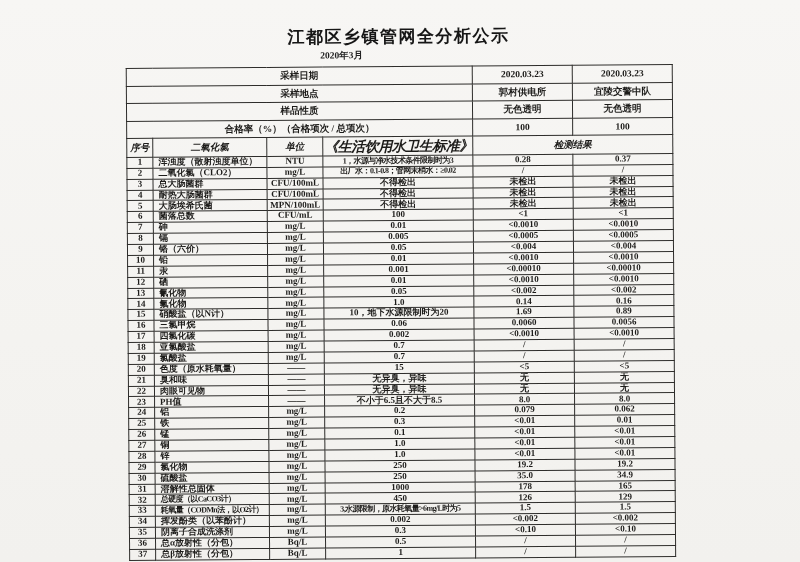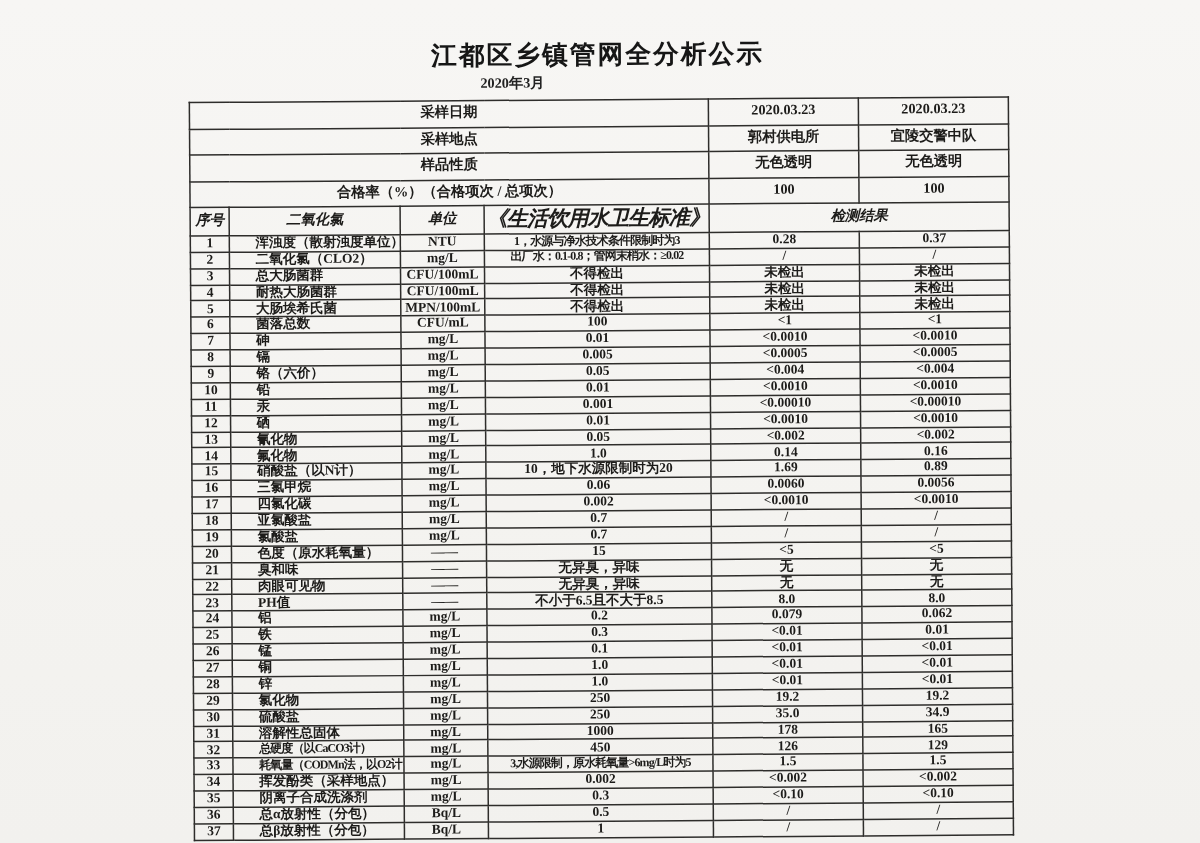--- a/index.html
+++ b/index.html
@@ -25,21 +25,21 @@
   td, th {
     border:1px solid #2e2d2b; padding:0 1px;
     font-size:9px; line-height:1.08; height:9.9px;
     text-align:center; vertical-align:middle;
     white-space:nowrap; overflow:hidden;
     font-weight:bold; color:#1d1c1a;
   }
   tr.info td { height:16.6px; font-size:9.5px; }
   tr.colhead th { height:17.5px; font-size:9.5px;font-style:italic; }
   tr.colhead th.standard { font-size:14px; letter-spacing:-0.5px;margin-top:30px; }
-  td.left { text-align:left; padding-left:17px; }
+  td.left { text-align:left; padding-left:5px; }
   td.tight { font-size:8px; letter-spacing:-0.6px; }
 </style>
 </head>
 <body>
 
 <div class="sheet">
   <div class="title">江都区乡镇管网全分析公示</div>
   <div class="subtitle">2020年3月</div>
 
   <table>
@@ -343,21 +343,21 @@
         <tr>
           <td>33</td>
           <td class="left tight">耗氧量（CODMn法，以O2计）</td>
           <td>mg/L</td>
           <td class="tight">3,水源限制，原水耗氧量&gt;6mg/L时为5</td>
           <td>1.5</td>
           <td>1.5</td>
         </tr>
         <tr>
           <td>34</td>
-          <td class="left">挥发酚类（采样地点）</td>
+          <td class="left">挥发酚类（以苯酚计）</td>
           <td>mg/L</td>
           <td>0.002</td>
           <td>&lt;0.002</td>
           <td>&lt;0.002</td>
         </tr>
         <tr>
           <td>35</td>
           <td class="left">阴离子合成洗涤剂</td>
           <td>mg/L</td>
           <td>0.3</td>

